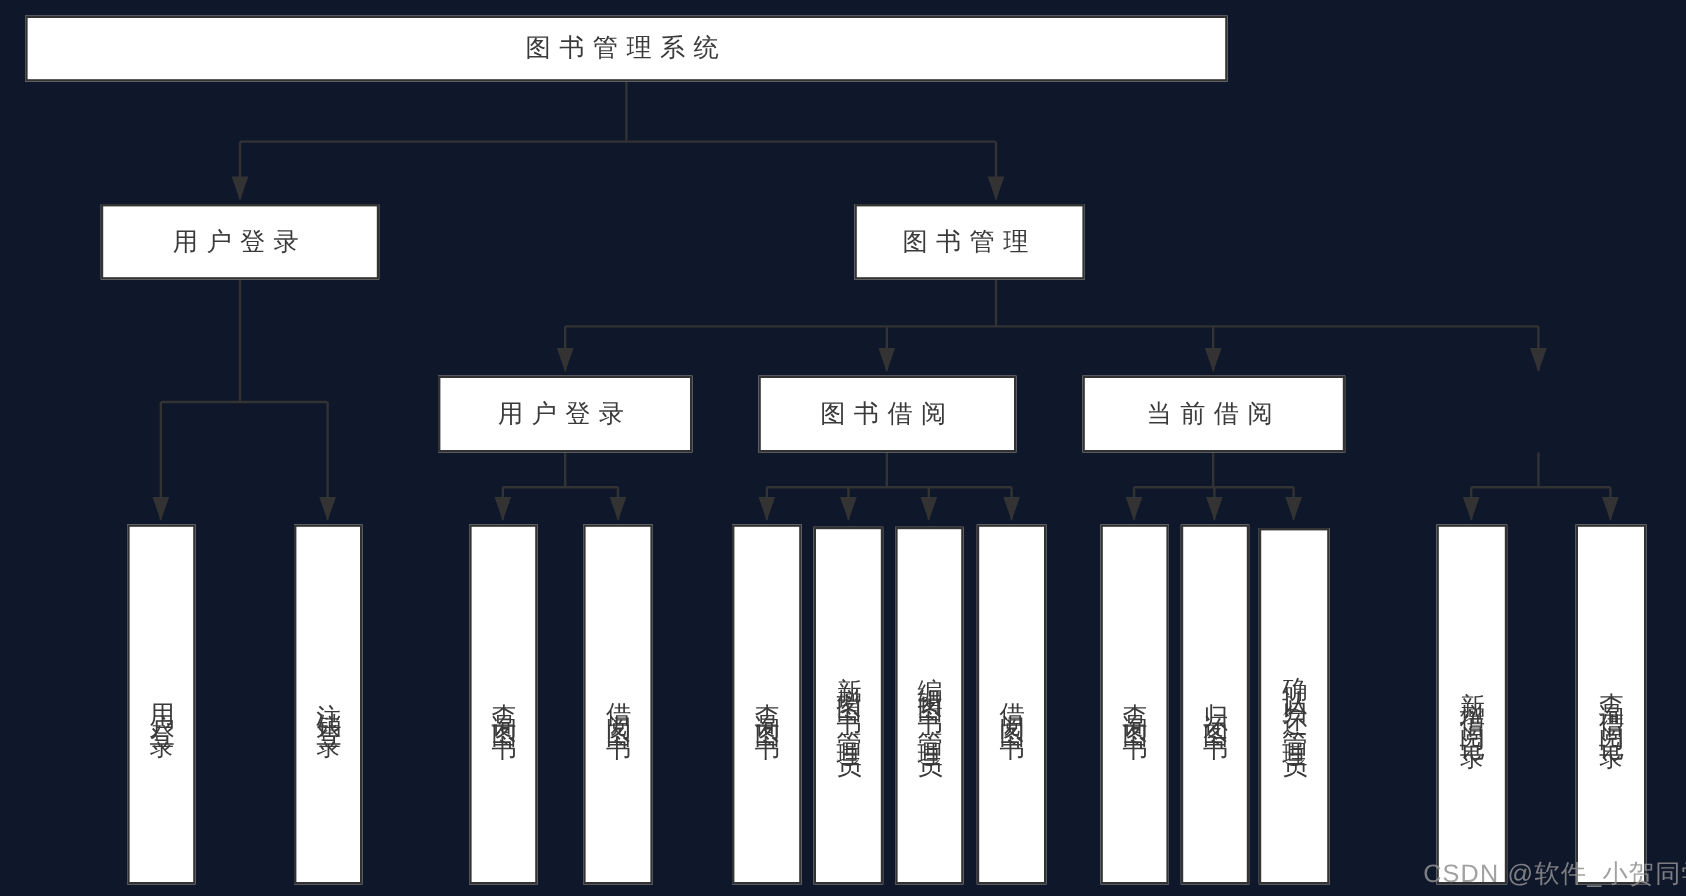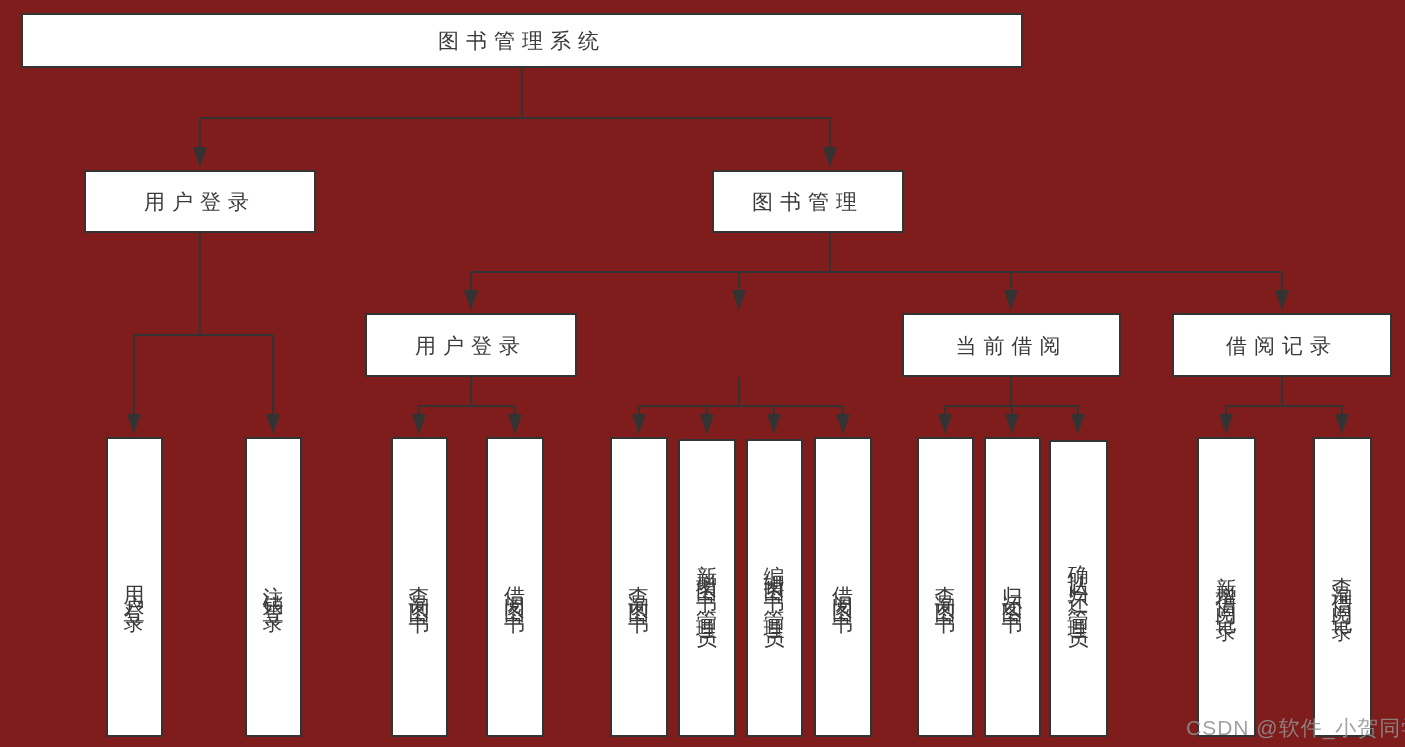--- a/index.html
+++ b/index.html
@@ -1,17 +1,17 @@
 <!DOCTYPE html>
 <html><head>
 <meta charset="utf-8">
 <style>
   html,body{margin:0;padding:0;background:#fff;}
   .stage{
-    position:relative;width:1405px;height:747px;background:#7f1d1d;
+    position:relative;width:1405px;height:747px;background:#0f172a;
     font-family:"Liberation Sans","DejaVu Sans",sans-serif;overflow:hidden;color:#333;
   }
   .connectors{position:absolute;left:0;top:0;width:1405px;height:747px;}
   .node{
     position:absolute;background:#fff;border:2px solid #333;box-sizing:border-box;
     display:flex;align-items:center;justify-content:center;color:#3a3a3a;
   }
   .h .label{font-size:21px;letter-spacing:7px;white-space:nowrap;line-height:1;}
   .v .label{
     writing-mode:vertical-rl;text-orientation:mixed;
@@ -84,25 +84,25 @@
   <div class="node h" style="left:84px;top:170px;width:232px;height:63px;">
     <span class="label">用户登录</span>
   </div>
   <div class="node h" style="left:712px;top:170px;width:192px;height:63px;">
     <span class="label">图书管理</span>
   </div>
 
   <div class="node h" style="left:365px;top:313px;width:212px;height:64px;">
     <span class="label">用户登录</span>
   </div>
+  <div class="node h" style="left:632px;top:313px;width:215px;height:64px;">
+    <span class="label">图书借阅</span>
+  </div>
   <div class="node h" style="left:902px;top:313px;width:219px;height:64px;">
     <span class="label">当前借阅</span>
-  </div>
-  <div class="node h" style="left:1172px;top:313px;width:220px;height:64px;">
-    <span class="label">借阅记录</span>
   </div>
 
   <div class="node v" style="left:106px;top:437px;width:57px;height:300px;">
     <span class="label">用户登录</span>
   </div>
   <div class="node v" style="left:245px;top:437px;width:57px;height:300px;">
     <span class="label">注销登录</span>
   </div>
 
   <div class="node v" style="left:391px;top:437px;width:57px;height:300px;">

